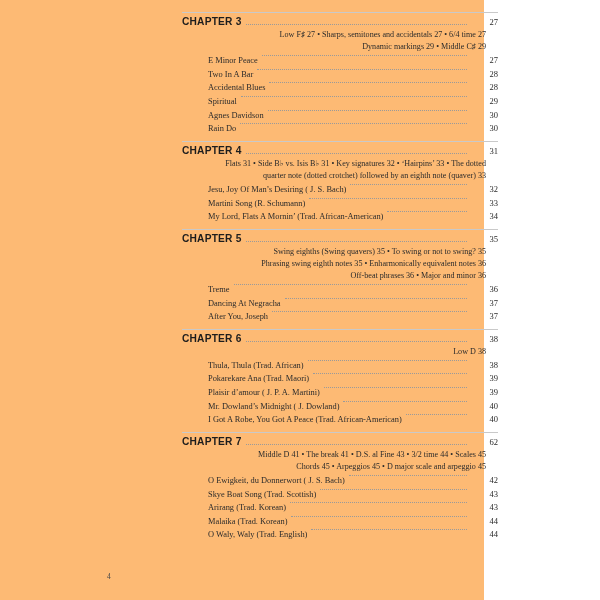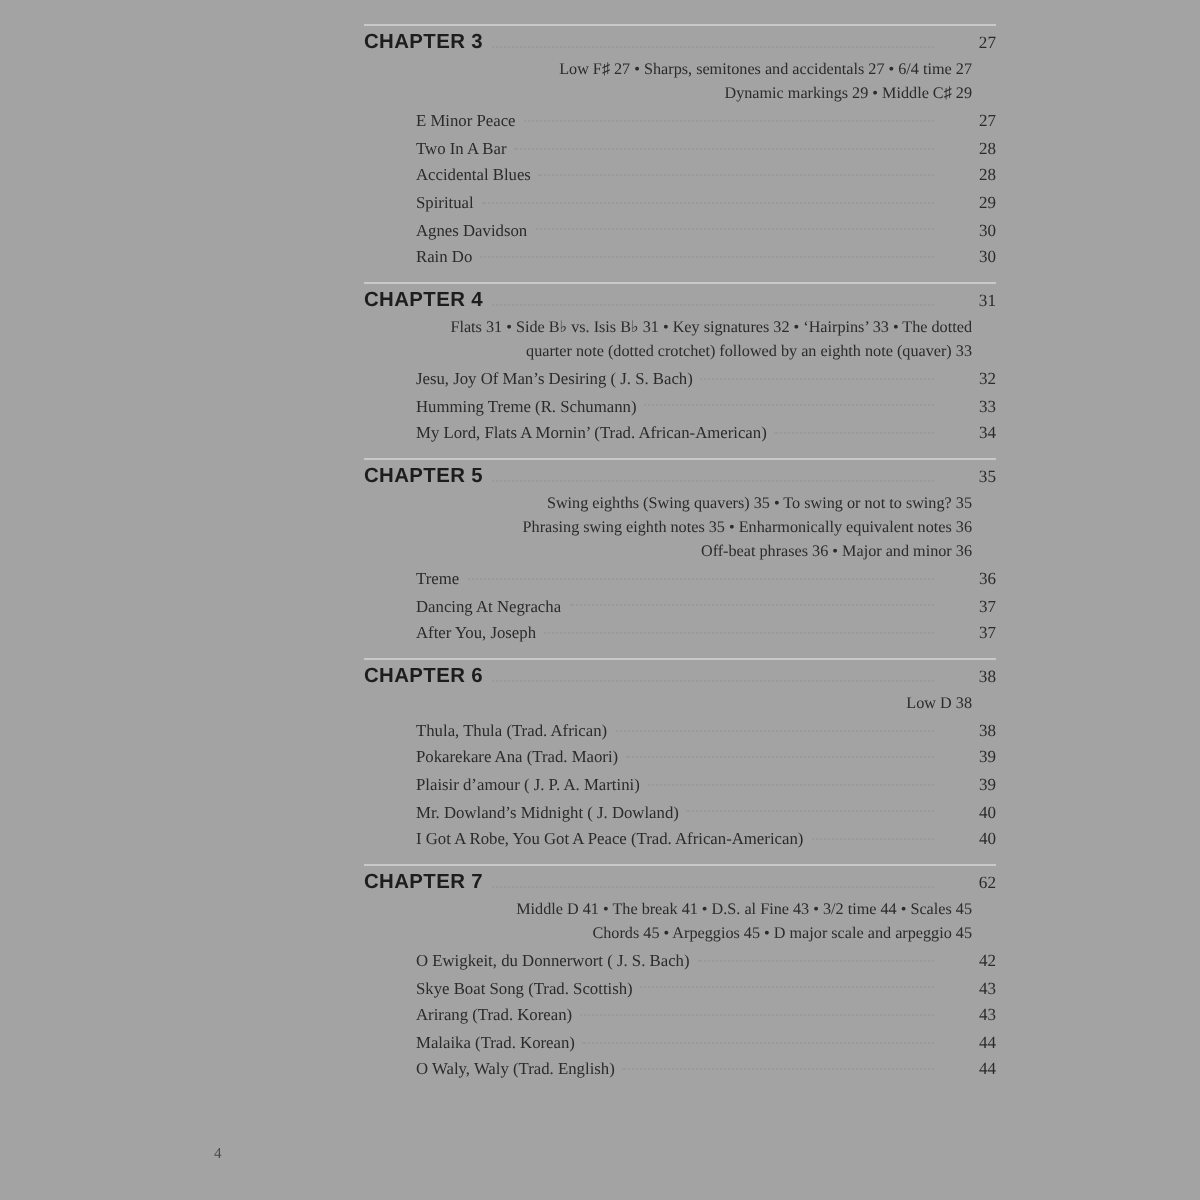--- a/index.html
+++ b/index.html
@@ -9,23 +9,23 @@
   body {
     width: 600px;
     height: 600px;
     background: #ffffff;
     font-family: "Liberation Serif", "DejaVu Serif", serif;
     color: #2a2a2a;
     overflow: hidden;
   }
   #page {
     position: relative;
-    width: 600px;
+    width: 484px;
     height: 600px;
-    background: #a3a3a3;
+    background: #fdba74;
     box-sizing: border-box;
   }
   #toc {
     position: absolute;
     left: 182px;
     top: 12px;
     width: 316px;
   }
 
   
@@ -80,21 +80,21 @@
     text-align: right;
   }
   .chapter-desc .ln {
     display: block;
     white-space: nowrap;
   }
 
   
   .entry {
     display: flex;
-    align-items: center;
+    align-items: flex-start;
     margin-left: 26px;
     line-height: 13.6px;
   }
   .entry-title {
     font-size: 8.4px;
     color: #2b2b2b;
     white-space: nowrap;
     flex: 0 0 auto;
   }
   .entry-page {
@@ -173,21 +173,21 @@
         <div class="chapter-desc">
           <span class="ln">Flats 31 • Side B♭ vs. Isis B♭ 31 • Key signatures 32 • ‘Hairpins’ 33 • The dotted</span>
           <span class="ln">quarter note (dotted crotchet) followed by an eighth note (quaver) 33</span>
         </div>
         <div class="entry">
           <span class="entry-title">Jesu, Joy Of Man’s Desiring ( J. S. Bach)</span>
           <span class="leader"></span>
           <span class="entry-page">32</span>
         </div>
         <div class="entry">
-          <span class="entry-title">Humming Treme (R. Schumann)</span>
+          <span class="entry-title">Martini Song (R. Schumann)</span>
           <span class="leader"></span>
           <span class="entry-page">33</span>
         </div>
         <div class="entry">
           <span class="entry-title">My Lord, Flats A Mornin’ (Trad. African-American)</span>
           <span class="leader"></span>
           <span class="entry-page">34</span>
         </div>
       </div>
       <div class="chapter-block">

